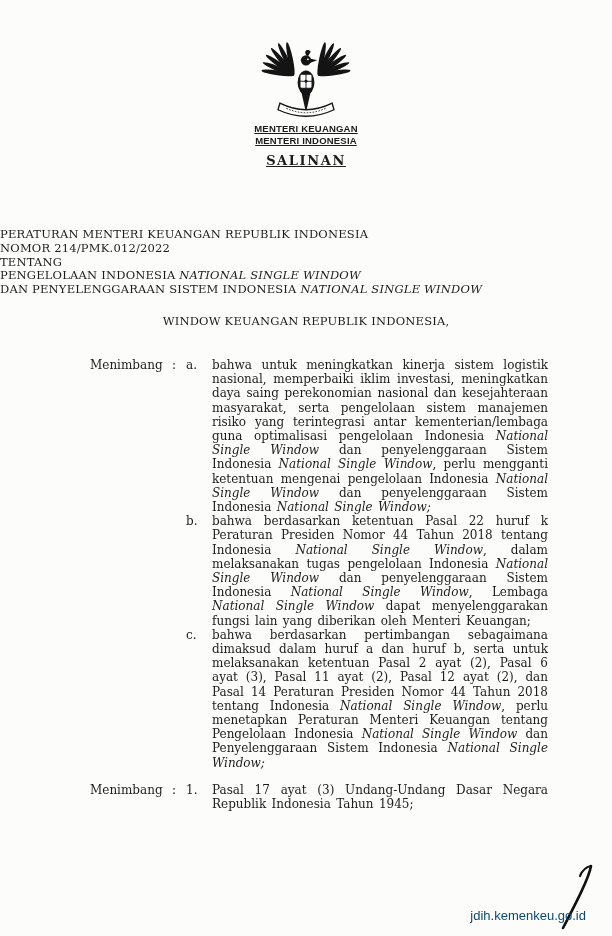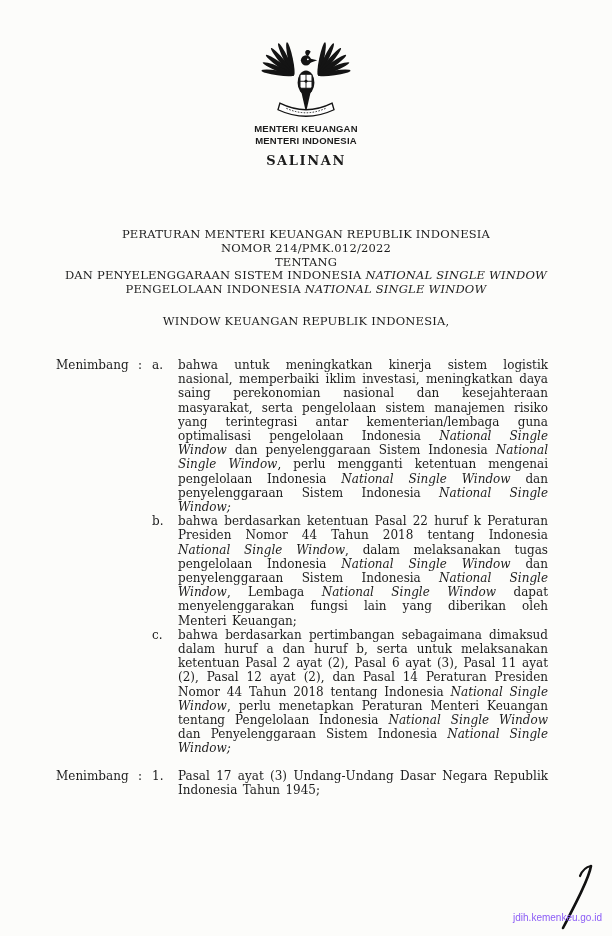--- a/index.html
+++ b/index.html
@@ -6,69 +6,68 @@
   .page{
     position:relative;
     width:612px;height:936px;
     background:#fcfcfa;
     overflow:hidden;
     color:#1c1c1c;
     font-family:"DejaVu Serif", serif;
     box-sizing:border-box;
     padding-top:36px;
   }
-  .letterhead{text-align:center;}
+  .letterhead{text-align:center;text-decoration:underline;}
   .emblem-wrap{line-height:0;}
   .ministry{
     font-family:"Liberation Sans", sans-serif;
     font-weight:bold;
     font-size:9.5px;
     line-height:11.5px;
     letter-spacing:.2px;
   }
   .ministry-first{margin-top:3px;}
   .salinan{
     margin-top:7px;
     font-weight:bold;
     font-size:13px;
     letter-spacing:1.6px;
   }
   .title-block{
     margin-top:60px;
-    text-align:center;
     font-size:11.5px;
     line-height:13.8px;
     letter-spacing:.2px;
   }
   .centerline{text-align:center;font-size:11.5px;letter-spacing:.2px;}
   .invocation{margin-top:16px;}
   .authority{margin-top:17px;}
   .clause{
     display:flex;
-    padding-left:56px;
+    padding-left:90px;
     padding-right:64px;
     font-size:12px;
     line-height:14.2px;
   }
   .clause-considering{margin-top:30px;}
   .clause-recalling{margin-top:13px;}
   .clause .label{width:82px;flex:none;}
   .clause .colon{width:14px;flex:none;}
   .clause .items{flex:1;min-width:0;}
   .item{display:flex;}
   .item .marker{width:26px;flex:none;}
   .item .text{flex:1;text-align:justify;word-spacing:1.5px;}
   .it{font-style:italic;}
   .footer-link{
     position:absolute;
-    right:10px;
+    right:26px;
     bottom:13px;
     font-family:"Liberation Sans", sans-serif;
-    font-size:10px;
-    color:#8b5cf6;
+    font-size:13px;
+    color:#0c4a6e;
     text-decoration:none;
   }
   .pen-mark{position:absolute;left:548px;top:848px;}
 </style>
 </head>
 <body>
 
 <div class="page">
 
   <div class="letterhead">
@@ -111,22 +110,22 @@
     </div>
     <div class="ministry ministry-first">MENTERI KEUANGAN</div>
     <div class="ministry">MENTERI INDONESIA</div>
     <div class="salinan">SALINAN</div>
   </div>
 
   <div class="title-block">
     <div>PERATURAN MENTERI KEUANGAN REPUBLIK INDONESIA</div>
     <div>NOMOR 214/PMK.012/2022</div>
     <div>TENTANG</div>
+    <div><span>PENGELOLAAN INDONESIA </span><span class="it">NATIONAL SINGLE WINDOW</span></div>
     <div><span>DAN PENYELENGGARAAN SISTEM INDONESIA </span><span class="it">NATIONAL SINGLE WINDOW</span></div>
-    <div><span>PENGELOLAAN INDONESIA </span><span class="it">NATIONAL SINGLE WINDOW</span></div>
   </div>
 
   <div class="centerline authority">WINDOW KEUANGAN REPUBLIK INDONESIA,</div>
 
   <div class="clause clause-considering">
     <div class="label">Menimbang</div>
     <div class="colon">:</div>
     <div class="items">
       <div class="item">
         <span class="marker">a.</span>

